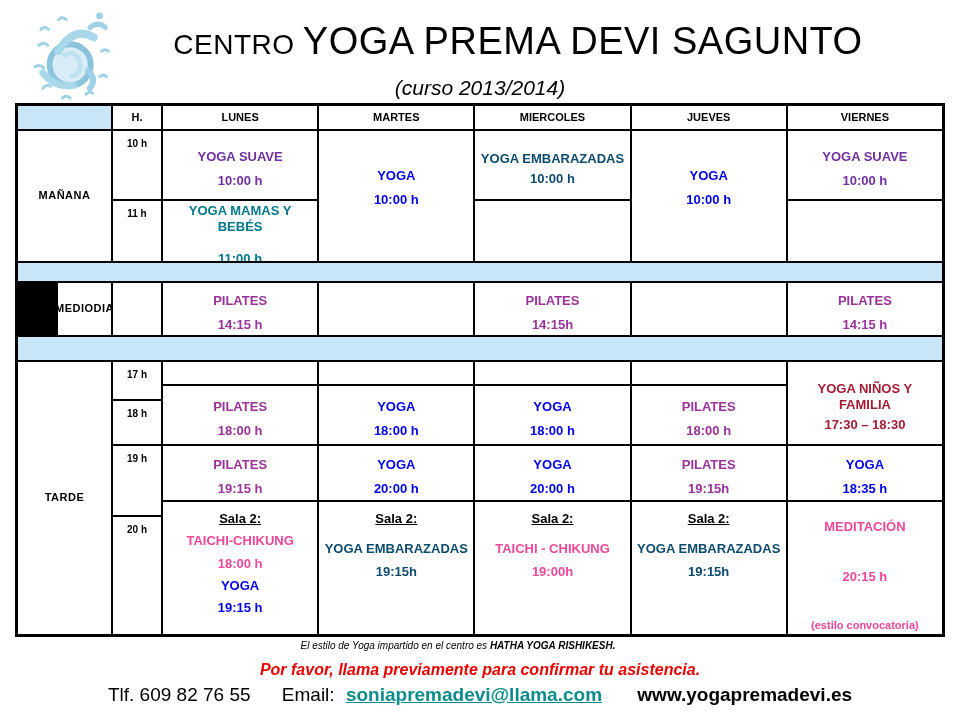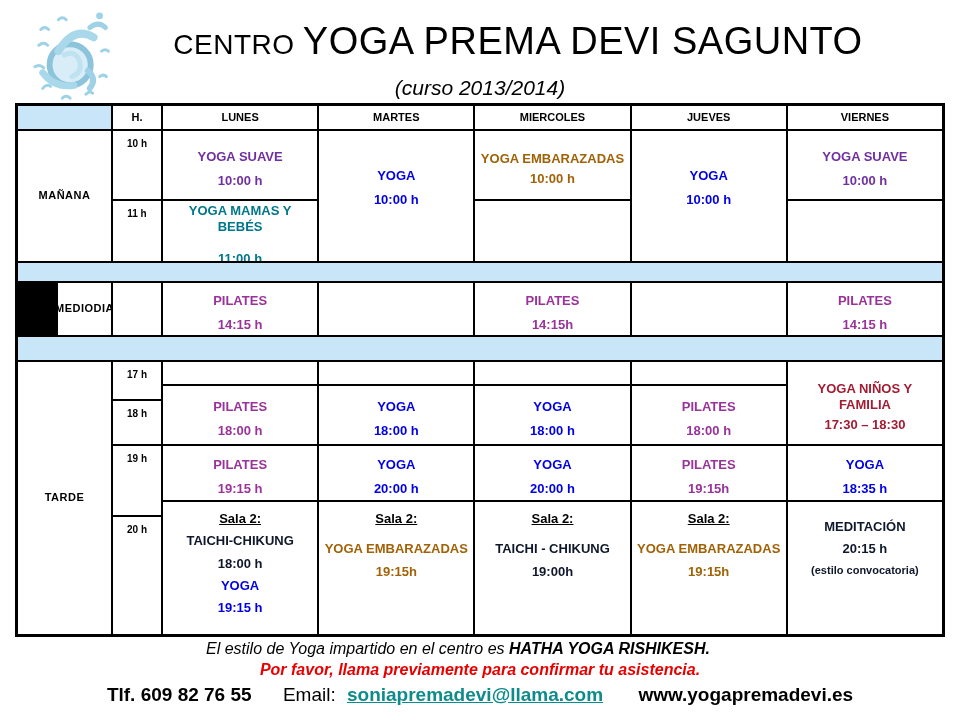--- a/index.html
+++ b/index.html
@@ -35,32 +35,32 @@
   .klass .nm{display:block;margin-top:8px;}
   .up{justify-content:center;padding-bottom:26px;}
   .salacell{justify-content:flex-start;padding-top:9px;gap:6px;}
   .room{color:#000;text-decoration:underline;}
   .note{font-size:11px;line-height:1.2;max-width:110px;}
   
   .c-purple{color:#7030a0;}
   .c-magenta{color:#993399;}
   .c-blue{color:#0000e6;}
   .c-teal{color:#007889;}
-  .c-red{color:#a16207;}
+  .c-red{color:#0c4a6e;}
   .c-darkred{color:#a21c33;}
-  .c-green{color:#0f172a;}
+  .c-green{color:#ec4899;justify-content:space-between;}
   
   .foot1{position:absolute;left:0;top:640px;width:916px;text-align:center;
-    font-style:italic;font-size:16px;}
+    font-style:italic;font-size:10px;}
   .foot1 b{font-weight:bold;}
   .foot2{position:absolute;left:0;top:661px;width:960px;text-align:center;
     font-style:italic;font-weight:bold;font-size:16px;color:#e80000;}
   .foot3{position:absolute;left:0;top:684px;width:960px;text-align:center;
     font-size:19px;}
-  .foot3 .tel{font-weight:bold;margin-right:26px;}
+  .foot3 .tel{font-weight:normal;margin-right:26px;}
   .foot3 .email-label{margin-right:6px;}
   .foot3 .email-link{color:#0e8c8c;text-decoration:underline;font-weight:bold;margin-right:30px;}
   .foot3 .web{font-weight:bold;text-align:center;}
 </style>
 </head>
 <body>
 
 <svg class="logo" viewBox="0 0 100 100">
   <g stroke="#9fd2e6" stroke-width="3" stroke-linecap="round" fill="none">
     <path d="M10 38 q5 -4 9 0"></path>

